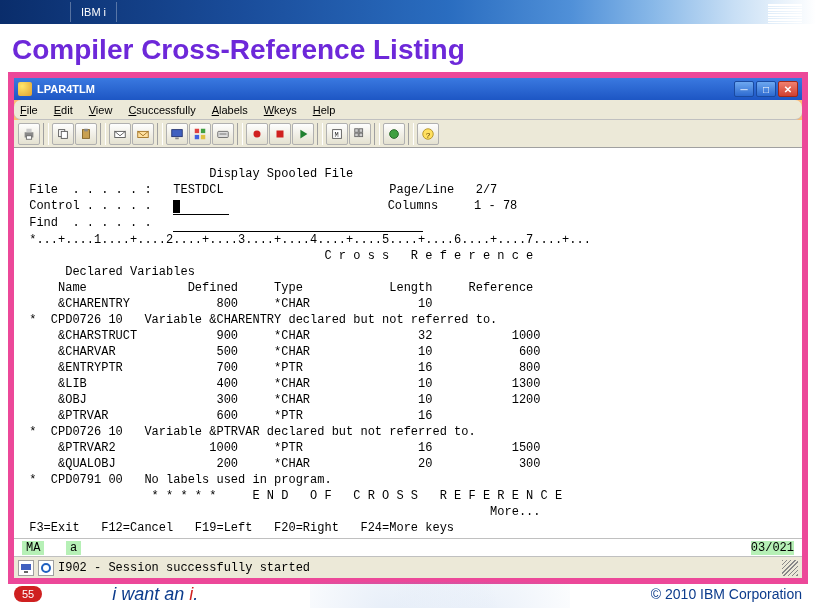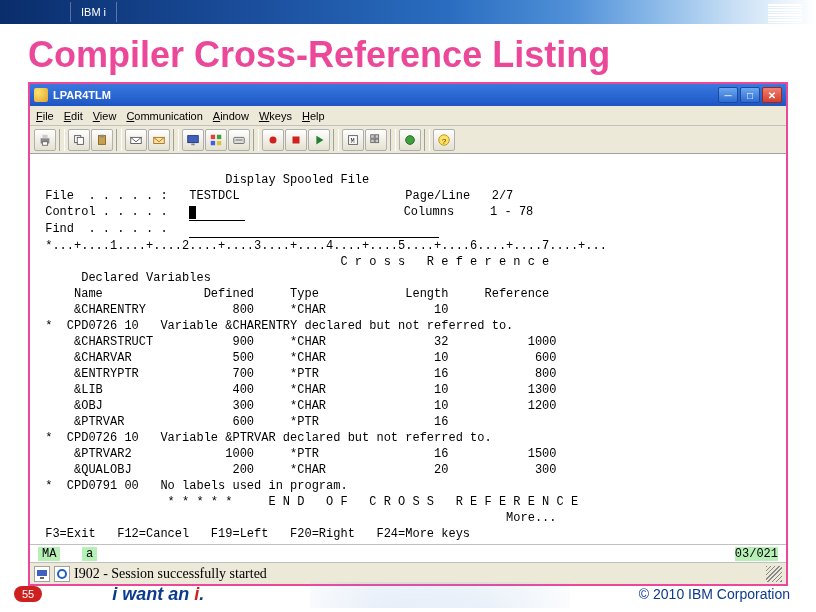--- a/index.html
+++ b/index.html
@@ -3,52 +3,52 @@
 <meta charset="utf-8">
 <style>
   * { box-sizing: border-box; margin: 0; padding: 0; }
   body { width: 816px; height: 612px; font-family: Arial, sans-serif; background: #fff; overflow: hidden; position: relative; }
 
   .top-bar { height: 24px; background: linear-gradient(to right, #0a2d6b 0%, #1a4d9b 30%, #2a6dc0 55%, #5090d8 70%, #88b8e8 80%, #c8dff5 90%, #fff 100%); display: flex; align-items: center; color: #fff; font-size: 11px; position: relative; }
   .top-bar .brand { margin-left: 70px; padding: 4px 10px; border-left: 1px solid rgba(255,255,255,0.3); border-right: 1px solid rgba(255,255,255,0.3); }
   .top-bar .ibm-logo { position: absolute; right: 14px; top: 4px; display: flex; flex-direction: column; gap: 1px; }
   .ibm-logo .stripe { width: 34px; height: 1.5px; background: #fff; }
 
-  .slide-title { font-size: 36px; font-weight: bold; padding: 10px 28px 6px; color: #ec4899; }
-
-  .tn-window { margin: 0 28px; border: 2px solid #ec4899; font-family: "Lucida Console","Courier New",monospace; font-size: 11px; background: #fdba74; }
+  .slide-title { font-size: 28px; font-weight: bold; padding: 10px 12px 6px; color: #6d28d9; }
+
+  .tn-window { margin: 0 8px; border: 6px solid #ec4899; font-family: "Lucida Console","Courier New",monospace; font-size: 11px; background: #fdba74; }
   .tn-title { background: linear-gradient(to bottom,#3a79e0,#1d56c4); color: #fff; height: 22px; display: flex; align-items: center; padding: 0 4px; font-family: Tahoma, Arial, sans-serif; font-size: 11px; font-weight: bold; }
   .tn-title .app-icon { width: 14px; height: 14px; background: radial-gradient(circle at 30% 30%, #ffe66b, #e0a030); border-radius: 2px; margin-right: 5px; }
   .tn-title .win-btns { margin-left: auto; display: flex; gap: 2px; }
   .tn-title .wb { width: 20px; height: 16px; background: linear-gradient(to bottom,#6da8f0,#2d6ad0); border: 1px solid #1a4aa0; border-radius: 2px; display: flex; align-items: center; justify-content: center; color: #fff; font-size: 10px; font-weight: bold; }
   .tn-title .wb.close { background: linear-gradient(to bottom,#f08070,#d04030); border-color: #a02818; }
 
-  .tn-menu { background: #ece9d8; height: 20px; display: flex; align-items: center; gap: 10px; padding: 0 6px; font-family: Tahoma, Arial, sans-serif; font-size: 11px; color: #000; border-bottom: 1px solid #c0c0c0; }
+  .tn-menu { background: #ece9d8; height: 20px; display: flex; align-items: center; gap: 16px; padding: 0 6px; font-family: Tahoma, Arial, sans-serif; font-size: 11px; color: #000; border-bottom: 1px solid #c0c0c0; border-radius: 7px; }
   .tn-menu .mi .ul { text-decoration: underline; }
 
   .tn-toolbar { background: #ece9d8; height: 28px; display: flex; align-items: center; padding: 2px 4px; gap: 1px; border-bottom: 1px solid #a0a0a0; }
   .tbtn { width: 22px; height: 22px; border: 1px solid #b0b0b0; background: linear-gradient(to bottom,#fefefe,#e4e1d0); display: flex; align-items: center; justify-content: center; border-radius: 2px; position: relative; }
   .tsep { width: 6px; height: 22px; border-left: 1px solid #a0a0a0; border-right: 1px solid #fff; margin: 0 2px; }
   .tbtn svg { width: 14px; height: 14px; }
 
   .tn-screen { background: #fff; color: #000; padding: 2px 8px 2px 8px; white-space: pre; font-family: Liberation Mono, monospace; font-size: 12px; line-height: 16px; min-height: 330px; position: relative; }
   .tn-screen .underline { border-bottom: 1px solid #000; display: inline-block; }
   .cursor { display:inline-block; width:7px; height:13px; background:#000; vertical-align:text-bottom; }
 
   .tn-oia { background: #fff; border-top: 1px solid #c0c0c0; height: 18px; display: flex; align-items: center; padding: 0 8px; font-family: "Courier New",monospace; font-size: 12px; }
   .tn-oia .green { background: #b6f0b6; padding: 0 4px; }
   .tn-oia .coord { margin-left: auto; background: #b6f0b6; padding: 0 0; }
 
-  .tn-status { background: #ece9d8; height: 22px; display: flex; align-items: center; padding: 0 4px; font-family: Liberation Serif, serif; font-size: 14px; border-top: 1px solid #c0c0c0; gap: 4px; }
+  .tn-status { background: #ece9d8; height: 22px; display: flex; align-items: center; padding: 0 4px; font-family: Liberation Mono, monospace; font-size: 12px; border-top: 1px solid #c0c0c0; gap: 4px; }
   .sb-icon { width: 16px; height: 16px; background: #fff; border: 1px solid #a0a0a0; display:flex; align-items:center; justify-content:center; }
   .sb-resize { margin-left:auto; width:16px; height:16px; background: repeating-linear-gradient(135deg,#888 0,#888 1px,transparent 1px,transparent 3px); }
 
-  .footer { position: absolute; bottom: 0; left: 0; right: 12px; height: 36px; display: flex; align-items: center; padding: 0 14px; font-family: Arial, sans-serif; }
+  .footer { position: absolute; bottom: 0; left: 0; right: 0; height: 36px; display: flex; align-items: center; padding: 0 14px; font-family: Arial, sans-serif; }
   .footer .pg { background: #cf2020; color: #fff; border-radius: 9px; font-size: 11px; padding: 2px 8px; margin-right: 70px; }
-  .footer .slogan { font-size: 18px; font-style: italic; font-weight: bold; color: #0b3b8c; }
+  .footer .slogan { font-size: 18px; font-style: italic; font-weight: normal; color: #0b3b8c; }
   .footer .slogan .i { color: #d02020; }
   .footer .copy { margin-left: auto; font-size: 14px; color: #0b3b8c; }
   .deco { position:absolute; bottom:4px; left:310px; width:260px; height:26px; background: radial-gradient(circle at 30% 120%, rgba(90,140,210,0.15) 0, transparent 60%), radial-gradient(circle at 70% 120%, rgba(90,140,210,0.12) 0, transparent 55%); pointer-events:none; }
 </style>
 </head>
 <body>
 
 <div class="top-bar">
   <div class="brand">IBM i</div>
   <div class="ibm-logo">
@@ -74,22 +74,22 @@
       <div class="wb">─</div>
       <div class="wb">□</div>
       <div class="wb close">✕</div>
     </div>
   </div>
 
   <div class="tn-menu">
     <span class="mi"><span class="ul">F</span><span>ile</span></span>
     <span class="mi"><span class="ul">E</span><span>dit</span></span>
     <span class="mi"><span class="ul">V</span><span>iew</span></span>
-    <span class="mi"><span class="ul">C</span><span>ommunication</span></span>
-    <span class="mi"><span class="ul">A</span><span>indow</span></span>
+    <span class="mi"><span class="ul">C</span><span>successfully</span></span>
+    <span class="mi"><span class="ul">A</span><span>labels</span></span>
     <span class="mi"><span class="ul">W</span><span>keys</span></span>
     <span class="mi"><span class="ul">H</span><span>elp</span></span>
   </div>
 
   <div class="tn-toolbar">
     <div class="tbtn">
         <svg viewBox="0 0 16 16">
           <rect x="3" y="6" width="10" height="6" fill="#888"></rect>
           <rect x="5" y="2" width="6" height="4" fill="#ccc"></rect>
           <rect x="5" y="10" width="6" height="4" fill="#fff" stroke="#666"></rect>

